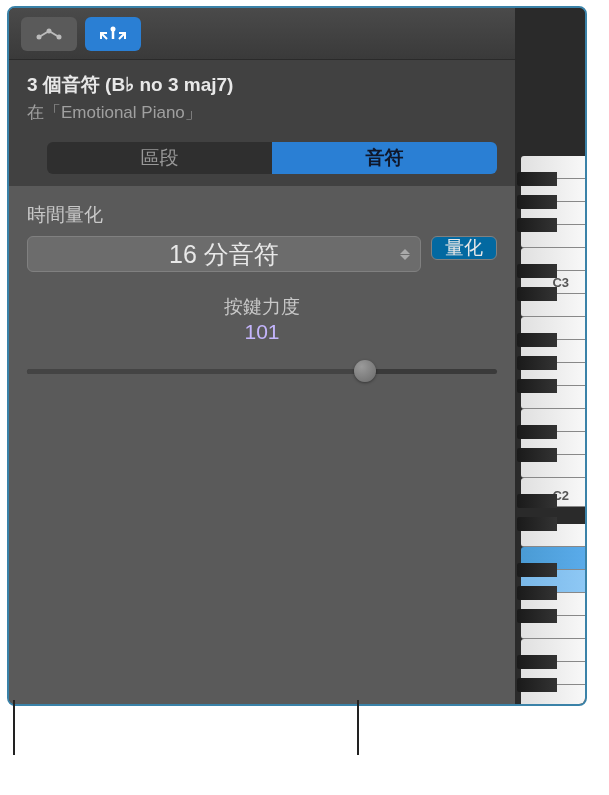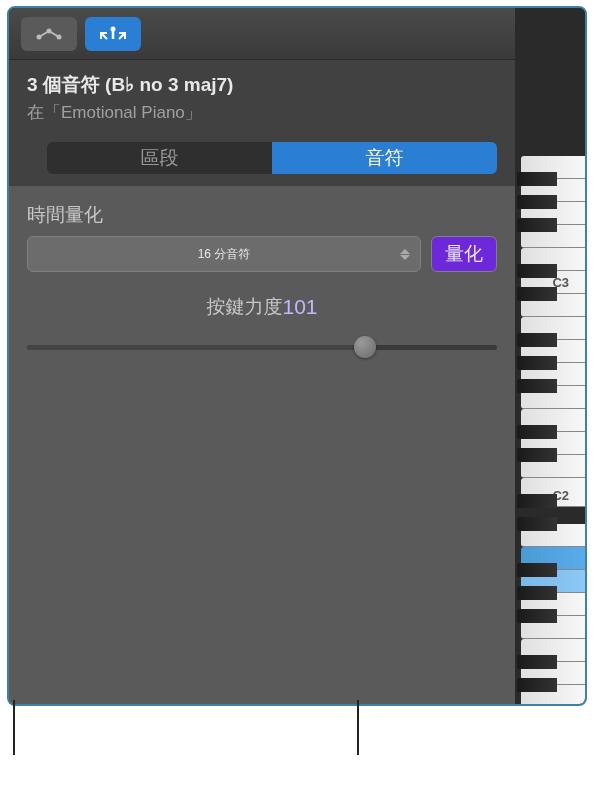--- a/index.html
+++ b/index.html
@@ -98,22 +98,23 @@
     }
     
     .tab-btn.inactive-tab {
       background: #2f2f2f;
       color: #999;
       border-radius: 6px 0 0 6px;
     }
     
     .tab-btn.active-tab {
       background: #2a7fd4;
-      color: #fef9c3;
+      color: #0f172a;
       border-radius: 0 6px 6px 0;
+      font-weight: bold;
     }
     
     .controls-area {
       background: #5a5a5a;
       flex: 1;
       padding: 16px 18px;
     }
     
     .label-text {
       color: #c8c8c8;
@@ -131,21 +132,21 @@
       flex: 1;
       height: 36px;
       background: #6c6c6c;
       border: 1px solid #808080;
       border-radius: 6px;
       display: flex;
       align-items: center;
       justify-content: center;
       position: relative;
       color: #e8e8e8;
-      font-size: 12px;
+      font-size: 25px;
       cursor: pointer;
     }
     
     .dropdown-arrows {
       position: absolute;
       right: 10px;
       display: flex;
       flex-direction: column;
       gap: 1px;
     }
@@ -160,37 +161,38 @@
     .arrow-up {
       border-bottom: 5px solid #aaa;
     }
     
     .arrow-down {
       border-top: 5px solid #aaa;
     }
     
     .quantize-btn {
       width: 66px;
-      height: 36px;
-      background: #6d28d9;
+      height: 24px;
+      background: #0369a1;
       border: 1px solid #808080;
       border-radius: 6px;
       display: flex;
       align-items: center;
       justify-content: center;
       color: #e8e8e8;
       font-size: 19px;
       cursor: pointer;
     }
     
     .velocity-row {
       display: flex;
-      justify-content: center;
+      justify-content: flex-end;
       align-items: center;
       margin-bottom: 16px;
+      flex-direction: column;
     }
     
     .velocity-value {
       color: #c4b5fd;
       font-size: 21px;
     }
     
     .slider-container {
       position: relative;
       height: 22px;

